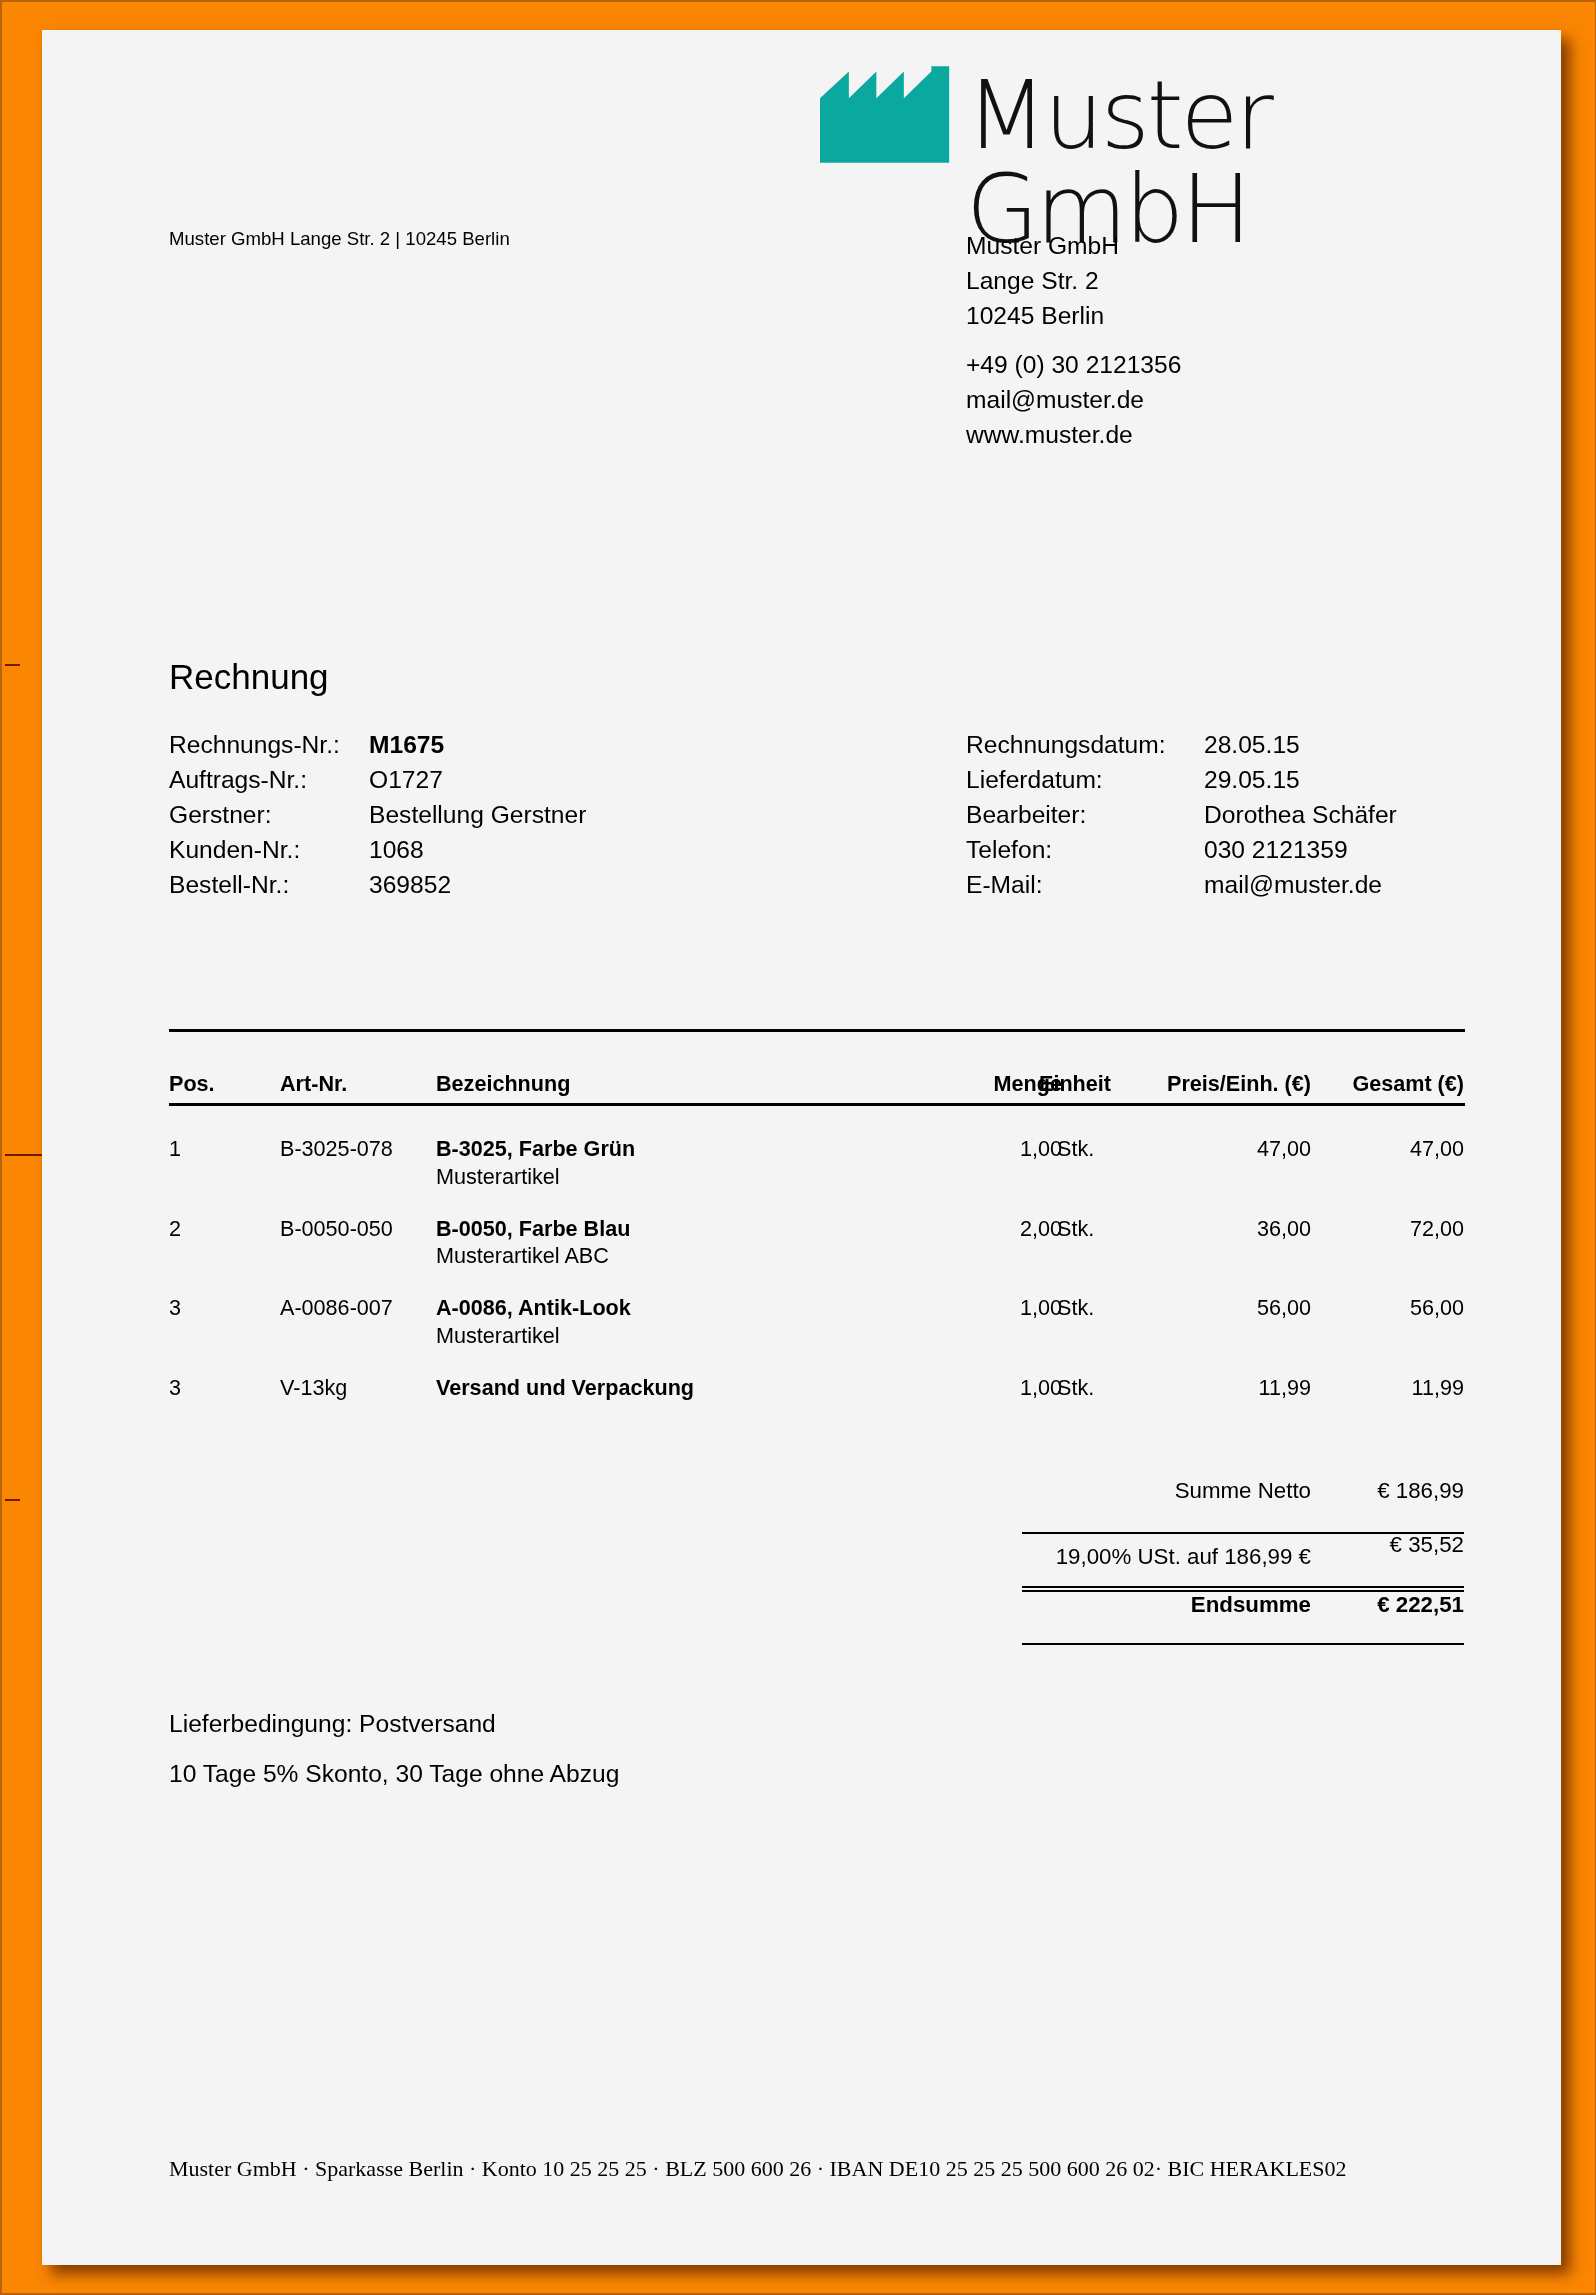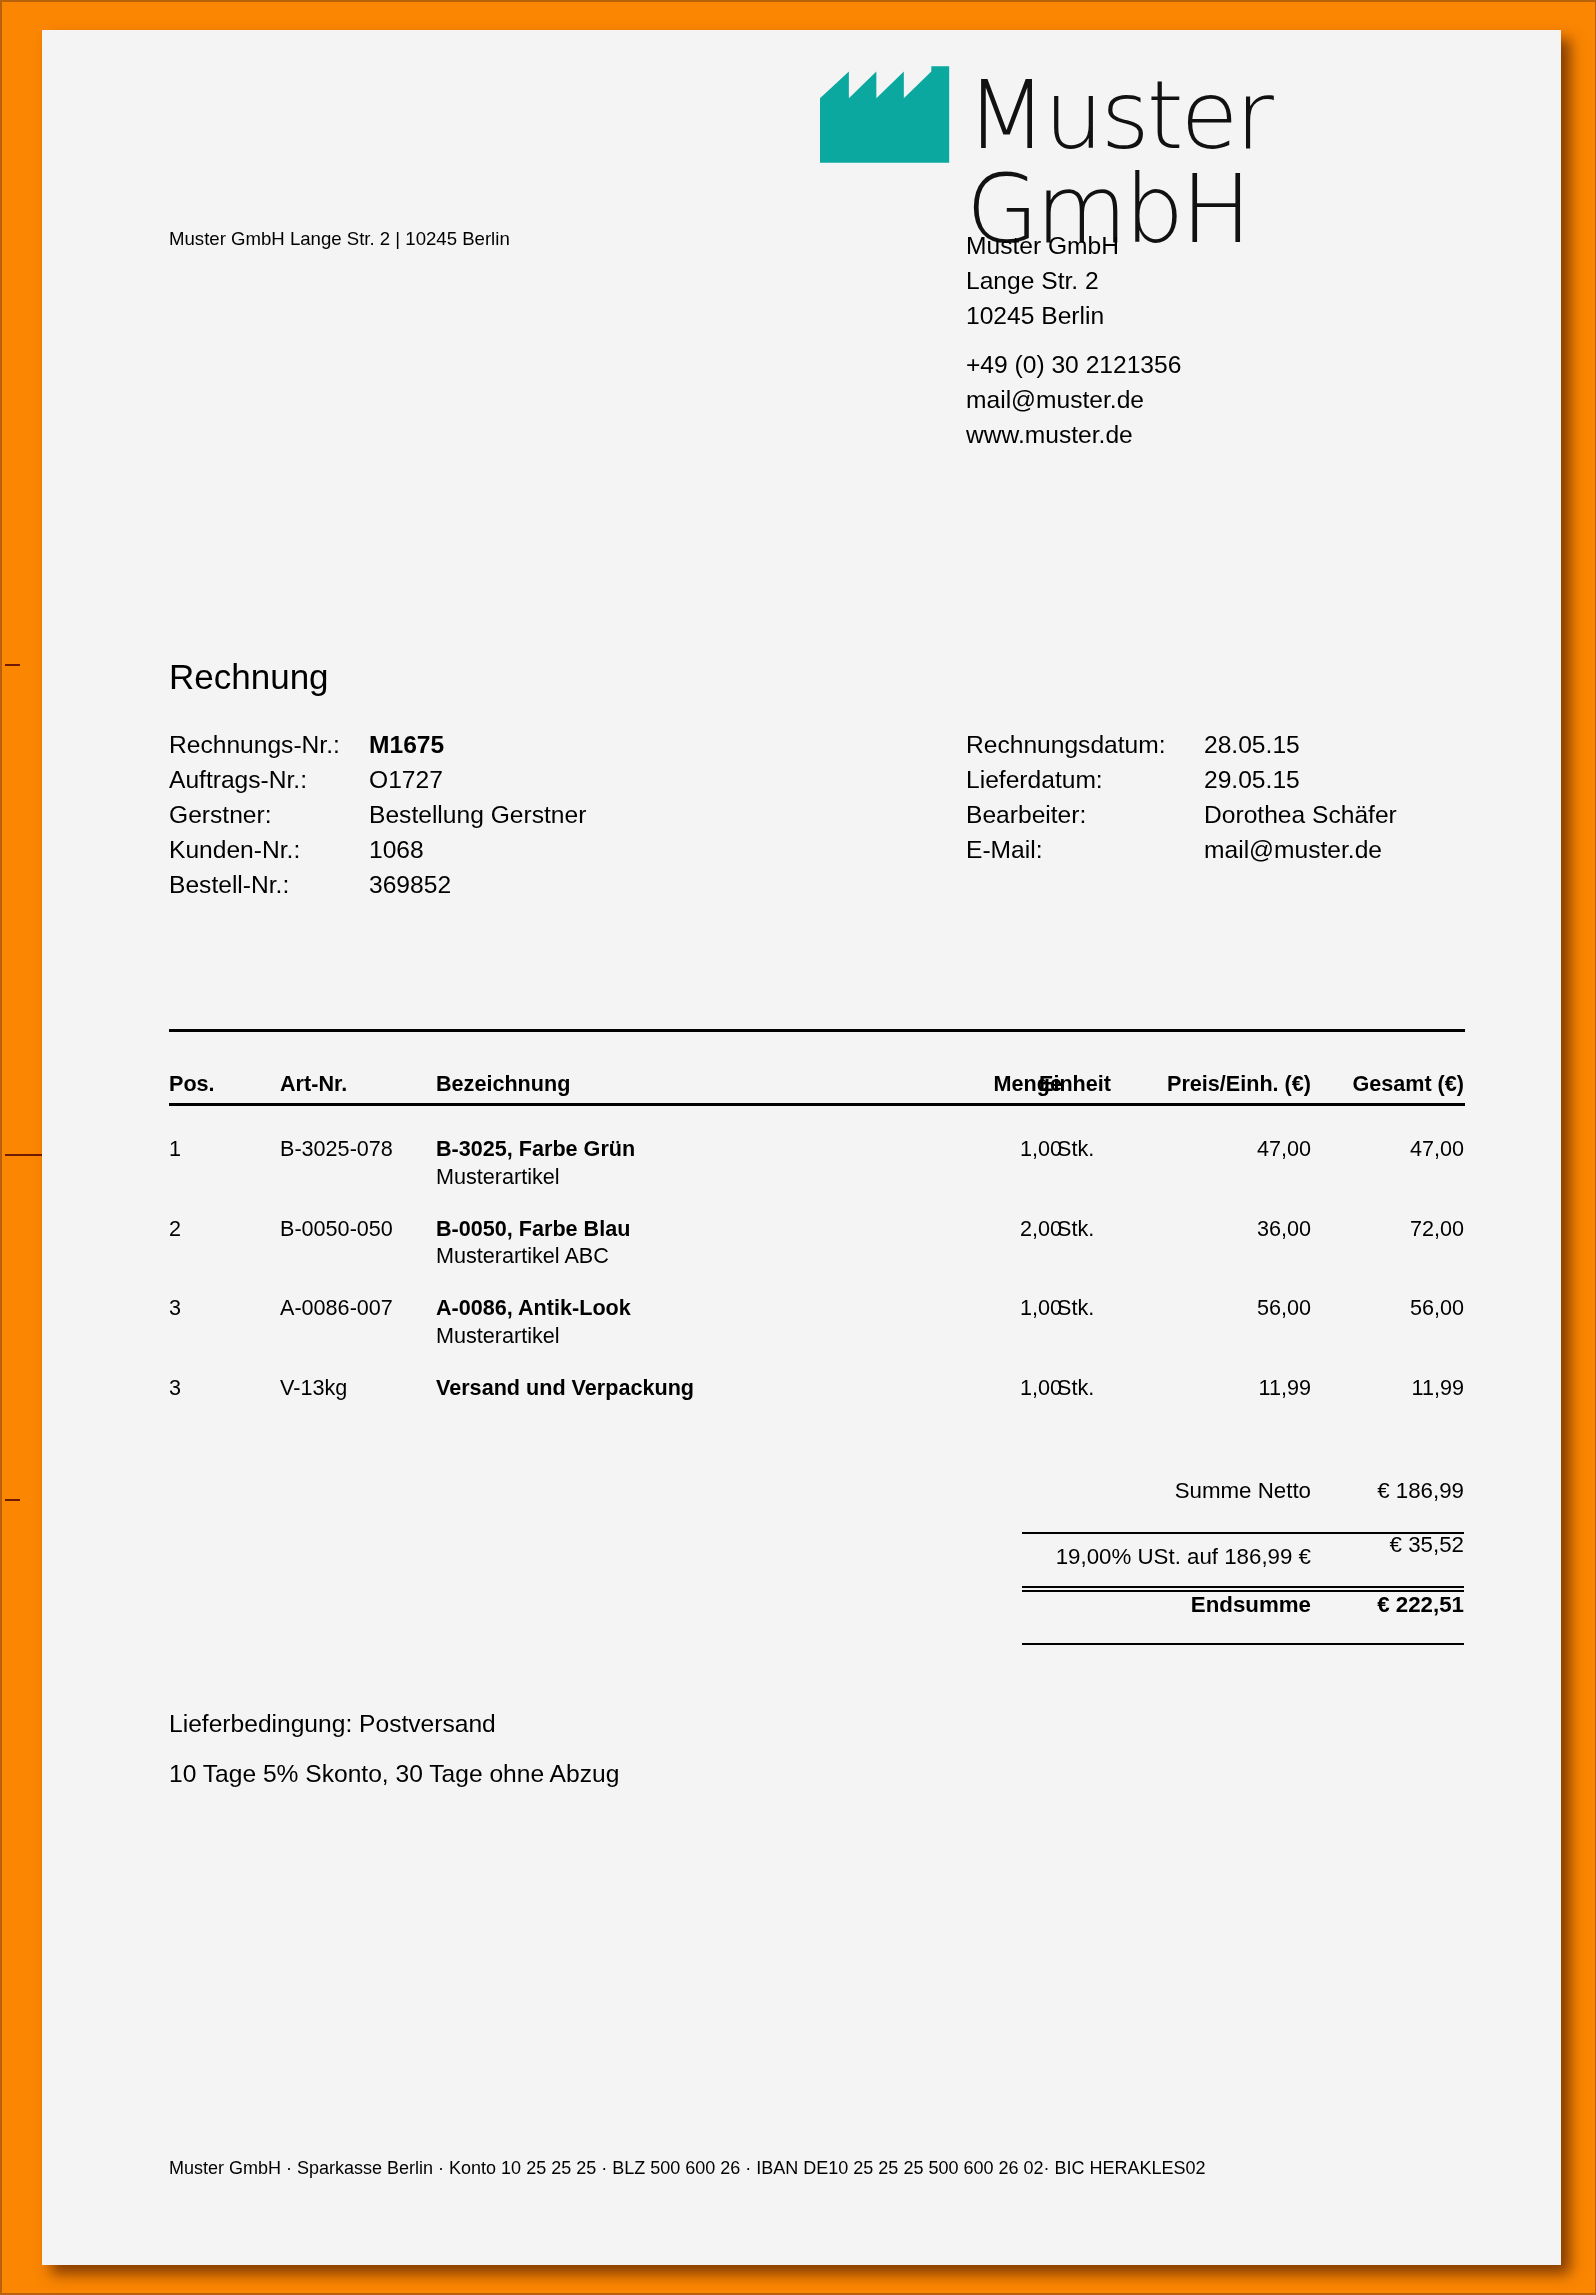--- a/index.html
+++ b/index.html
@@ -72,21 +72,21 @@
     .rule { position: absolute; background: #000; }
     .th { font-size: 21.6px; font-weight: bold; top: 1041px; }
     .td { font-size: 21.6px; }
     .right { text-align: right; }
 
     .totals-label { font-size: 22.3px; text-align: right; }
     .totals-value { font-size: 22.3px; text-align: right; }
 
     .terms { left: 127px; font-size: 24.6px; }
 
-    .footer { left: 127px; font-size: 18px; line-height: 27.6px; }
+    .footer { left: 127px; font-size: 22px; line-height: 27.6px; font-family: Liberation Serif, serif; }
     .footer a { color: #1a0dab; text-decoration: underline; }
   </style>
 </head>
 <body>
 
 <div class="outer-frame"></div>
 
 <div class="fold-mark" style="top:664px;width:15px;"></div>
 <div class="fold-mark" style="top:1154px;width:37px;"></div>
 <div class="fold-mark" style="top:1499px;width:15px;"></div>
@@ -143,20 +143,24 @@
     </div>
     <div class="meta-row">
       <span class="k">Lieferdatum:</span>
       <span>29.05.15</span>
     </div>
     <div class="meta-row">
       <span class="k">Bearbeiter:</span>
       <span>Dorothea Schäfer</span>
     </div>
     <div class="meta-row">
+      <span class="k">Telefon:</span>
+      <span>030 2121359</span>
+    </div>
+    <div class="meta-row">
       <span class="k">E-Mail:</span>
       <span>mail@muster.de</span>
     </div>
   </div>
 
   <div>
     <div class="rule" style="left:127px;top:999px;width:1296px;height:3px;"></div>
 
     <div class="abs th" style="left:127px;">Pos.</div>
     <div class="abs th" style="left:238px;">Art-Nr.</div>

